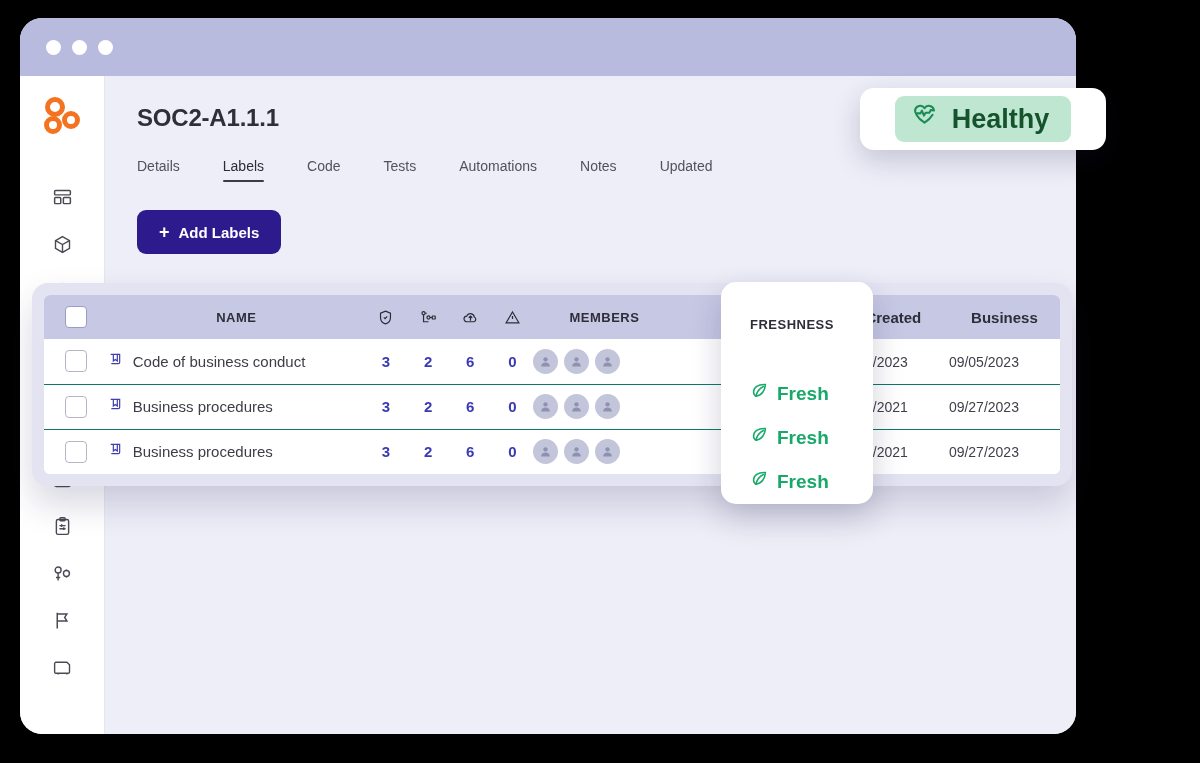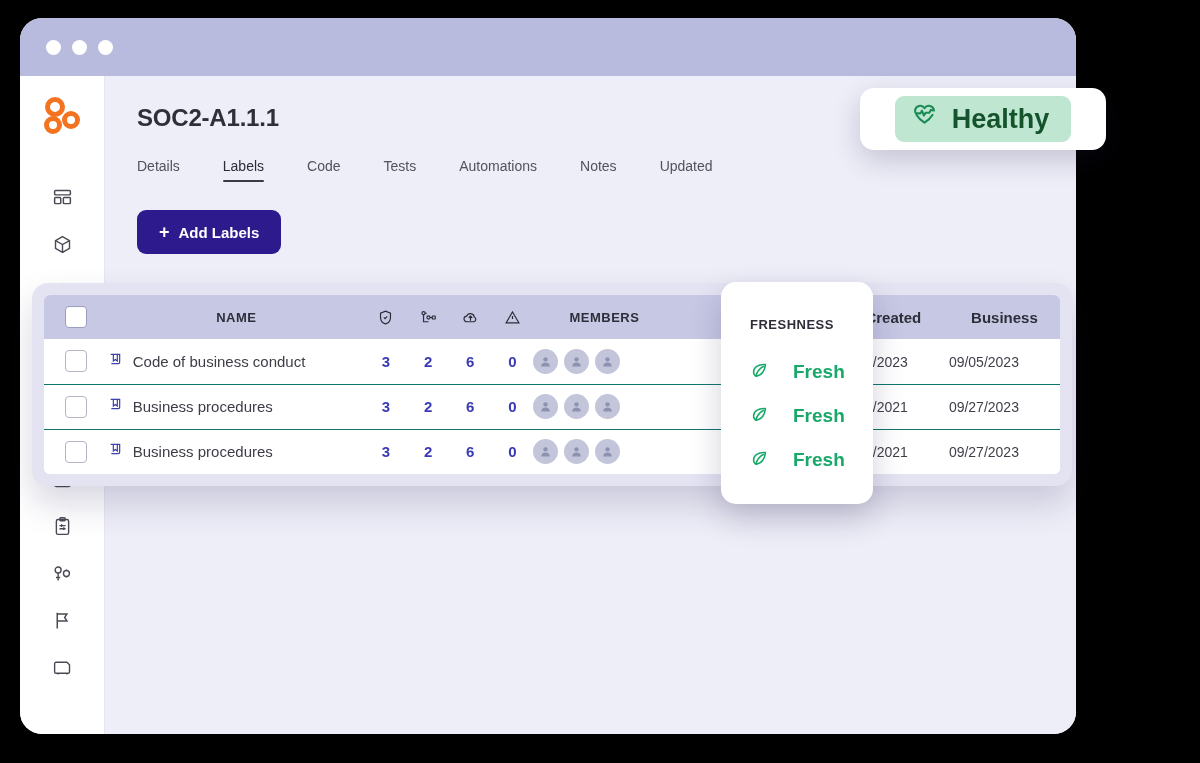--- a/index.html
+++ b/index.html
@@ -147,21 +147,21 @@
     position: absolute; left: 721px; top: 282px;
     width: 152px; height: 222px;
     background: #ffffff; border-radius: 15px;
     box-shadow: 0 14px 32px rgba(30,25,70,0.20);
     z-index: 40; padding: 35px 0 0 29px;
   }
   .fresh-title {
     font-size: 13px; font-weight: 700; letter-spacing: 0.5px; color: #2e2e3a;
     margin-bottom: 29px;
   }
-  .fresh-row { display: flex; align-items: flex-start; gap: 24px; height: 44px; }
+  .fresh-row { display: flex; align-items: flex-end; gap: 8px; height: 44px; }
   .fresh-row svg { width: 19px; height: 19px; color: #18a96a; }
   .fresh-row span { font-size: 19px; font-weight: 700; color: #18a96a; }
 </style>
 </head>
 <body>
 
 <div class="stage">
   <div class="window">
 
     <div class="titlebar">

